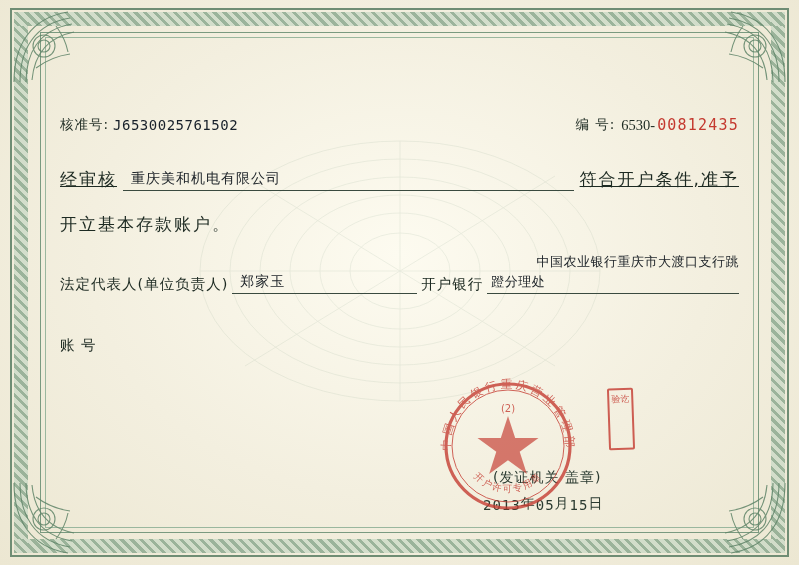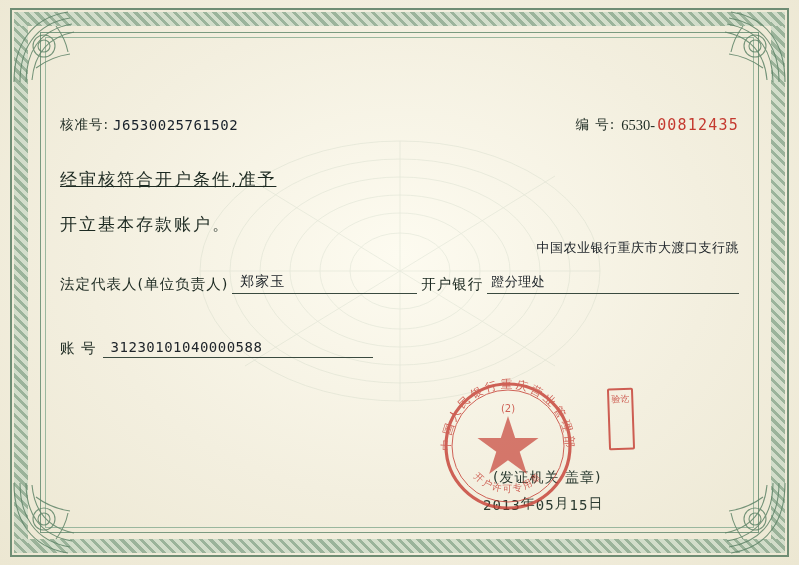--- a/index.html
+++ b/index.html
@@ -194,21 +194,21 @@
     position: absolute;
     left: 4px; bottom: 2px;
     font-size: 13px;
     letter-spacing: .5px;
     color: #20262b;
     white-space: nowrap;
   }
   .bank-overflow {
     position: absolute;
     right: 0;
-    bottom: 36px;
+    bottom: 22px;
     font-size: 13px;
     letter-spacing: .5px;
     color: #20262b;
     white-space: nowrap;
   }
 
   .row-acct {
     display: flex;
     align-items: flex-end;
     margin-top: 42px;
@@ -368,42 +368,42 @@
       </div>
       <div class="id-right">
         <span class="lbl">编  号:</span>
         <span class="prefix">6530-</span>
         <span class="serial">00812435</span>
       </div>
     </div>
 
     <div class="body-line1">
       <span class="seg">经审核</span>
+      <span class="fillblank">
+        <span class="handwrite">重庆美和机电有限公司</span>
+      </span>
       <span class="seg">符合开户条件,准予</span>
     </div>
 
     <div class="body-line2">开立基本存款账户。</div>
 
     <div class="row-rep">
       <span class="lbl">法定代表人(单位负责人)</span>
       <span class="blank-rep">
         <span class="handwrite">郑家玉</span>
       </span>
       <span class="lbl">开户银行</span>
       <span class="blank-bank">
         <span class="bank-overflow">中国农业银行重庆市大渡口支行跳</span>
         <span class="handwrite">蹬分理处</span>
       </span>
     </div>
 
     <div class="row-acct">
       <span class="lbl">账  号</span>
-      <span class="blank-acct">
-        <span class="handwrite">31230101040000588</span>
-      </span>
     </div>
 
   </div>
 
   <div class="issuer">
     <div class="line-authority">(发证机关  盖章)</div>
     <div class="line-date">
       <span class="dnum">2013</span>
       <span>年</span>
       <span class="dnum">05</span>

